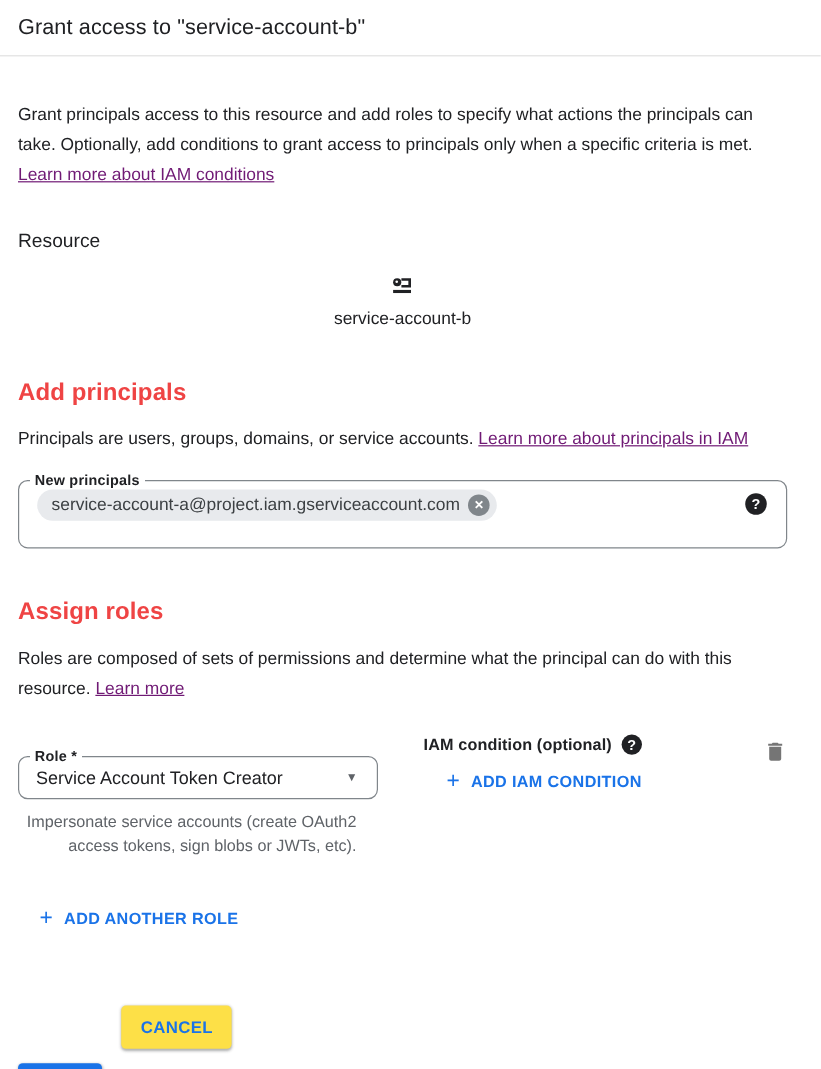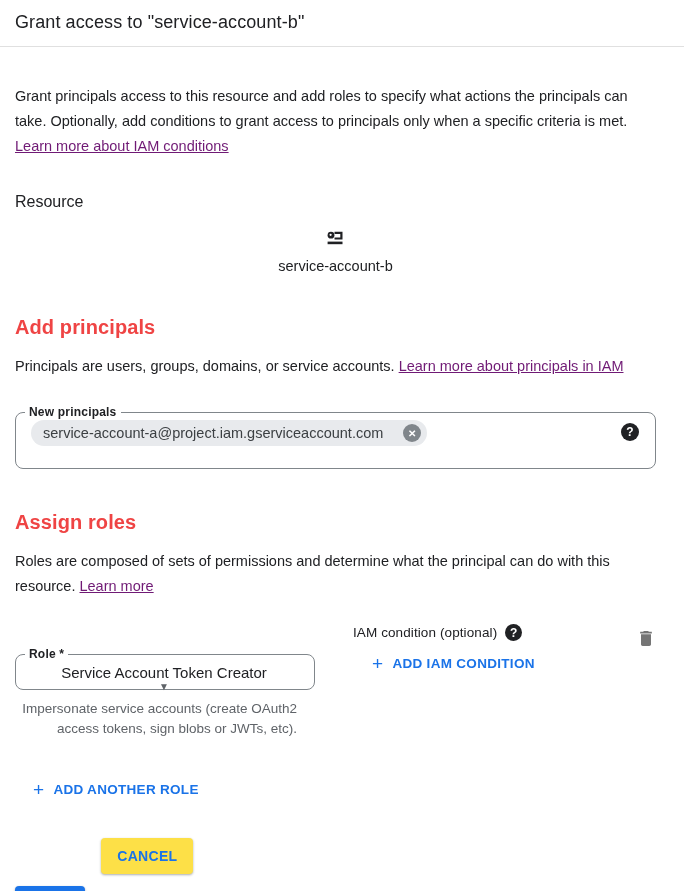--- a/index.html
+++ b/index.html
@@ -59,42 +59,42 @@
   .section-desc {
     margin-top: 15px;
     font-size: 14.5px;
     line-height: 25px;
     color: #202124;
     max-width: 646px;
   }
   fieldset.outlined-field {
     border: 1px solid #80868b;
     border-radius: 8px;
-    margin-top: 26px;
+    margin-top: 14px;
     padding: 0;
   }
   fieldset.outlined-field legend {
     font-size: 12px;
     font-weight: 700;
     color: #202124;
     padding: 0 4px;
     margin-left: 9px;
     letter-spacing: 0.2px;
   }
   .principals-field { width: 641px; height: 64px; }
   .principals-inner {
     display: flex;
     align-items: flex-start;
     justify-content: space-between;
     padding: 1px 16px 0 15px;
   }
   .chip {
     display: inline-flex;
     align-items: center;
-    gap: 20px;
+    gap: 7px;
     background: #e8eaed;
     border-radius: 14px;
     padding: 4px 6px 4px 12px;
     font-size: 14.5px;
     color: #3c4043;
     max-width: 560px;
   }
   .chip-close {
     width: 18px; height: 18px;
     border-radius: 50%;
@@ -132,21 +132,20 @@
   .role-field {
     width: 300px; height: 43px;
     margin-top: 0;
     cursor: pointer;
   }
   .role-field-inner {
     display: flex;
     align-items: center;
     justify-content: space-between;
     padding: 3px 16px 0 14px;
-    flex-direction: column;
   }
   .role-value { font-size: 15px; color: #202124; }
   .dropdown-arrow { font-size: 10px; color: #5f6368; }
   .role-helper {
     margin-top: 9px;
     margin-left: 2px;
     font-size: 13.5px;
     line-height: 19.5px;
     color: #5f6368;
     max-width: 280px;
@@ -154,21 +153,21 @@
   }
   .condition-col { margin-left: 38px; flex: 1; }
   .condition-label-row {
     display: flex;
     align-items: center;
     gap: 8px;
     margin-top: 3px;
   }
   .condition-label {
     font-size: 13.5px;
-    font-weight: 400;
+    font-weight: 700;
     color: #202124;
     letter-spacing: 0.1px;
   }
   .condition-label-row .help-icon { margin-top: 0; width: 17px; height: 17px; }
   .text-button {
     display: inline-flex;
     align-items: center;
     gap: 9px;
     color: #1a73e8;
     font-size: 13.5px;

